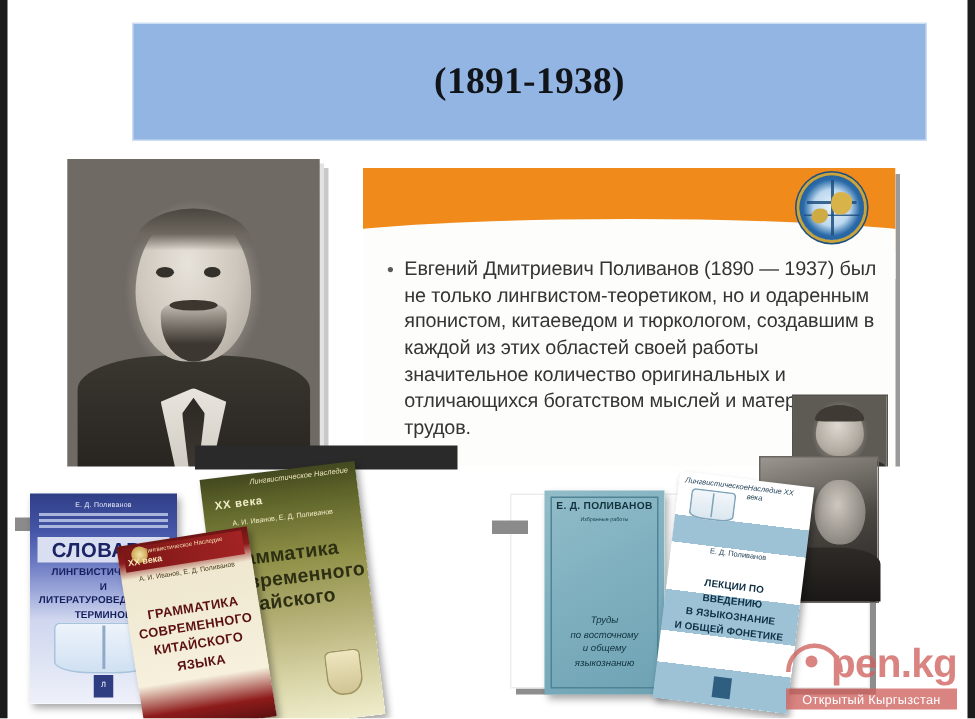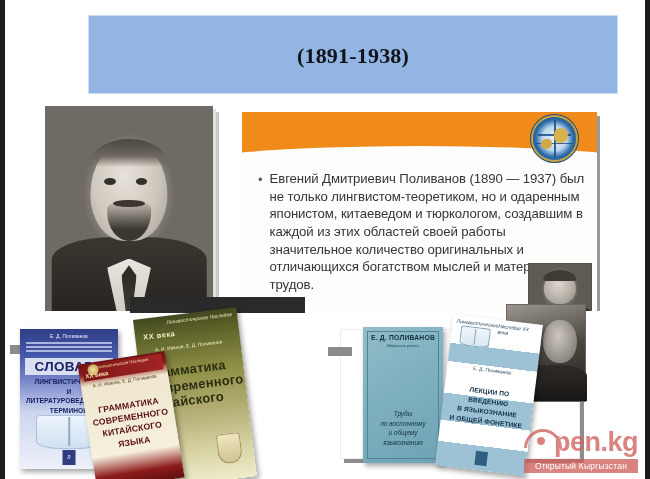--- a/index.html
+++ b/index.html
@@ -25,21 +25,21 @@
     box-shadow:0 0 0 1px #cdddf2;
     display:flex;flex-direction:column;align-items:center;justify-content:center;
     text-align:center;
   }
   #title-bar .tline{
     font-family:"Liberation Serif", serif;
     font-weight:bold;color:#111418;letter-spacing:.2px;
     line-height:1.06;
   }
   #title-line1{font-size:25.5px;}
-  #title-line2{font-size:22px;margin-top:2px;}
+  #title-line2{font-size:25px;margin-top:2px;}
 
   
   #portrait-wrap{
     position:absolute;left:40px;top:106px;width:168px;height:218px;
   }
   #portrait-shadow{
     position:absolute;left:6px;top:6px;width:100%;height:100%;
     background:#c9c9c9;
   }
   #portrait-shadow2{

